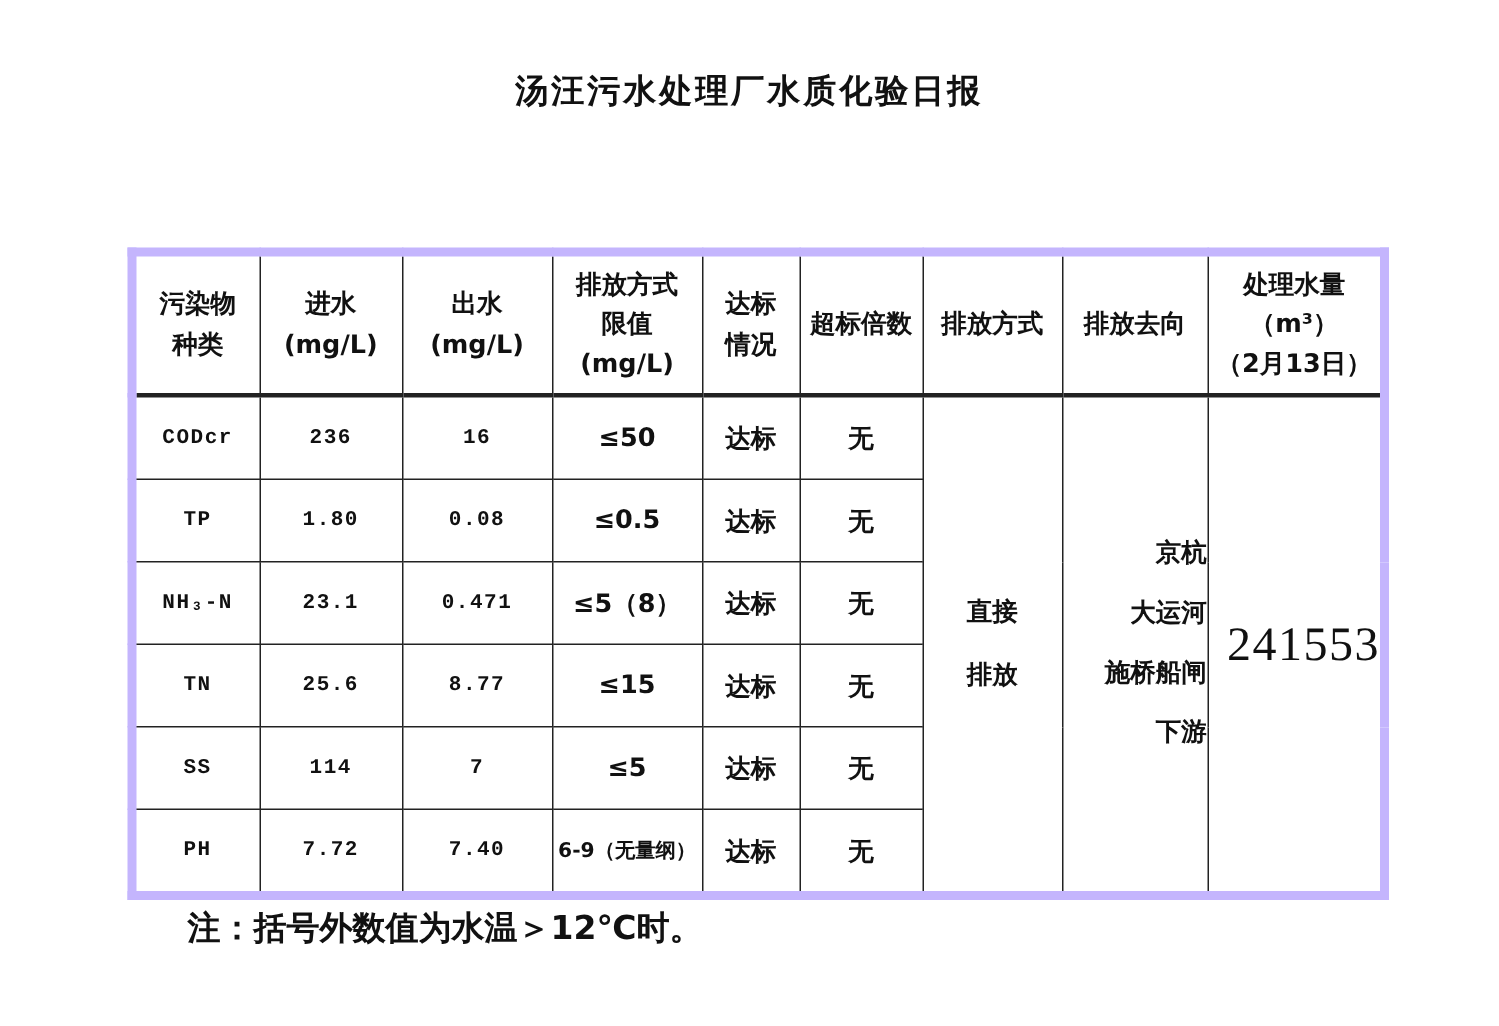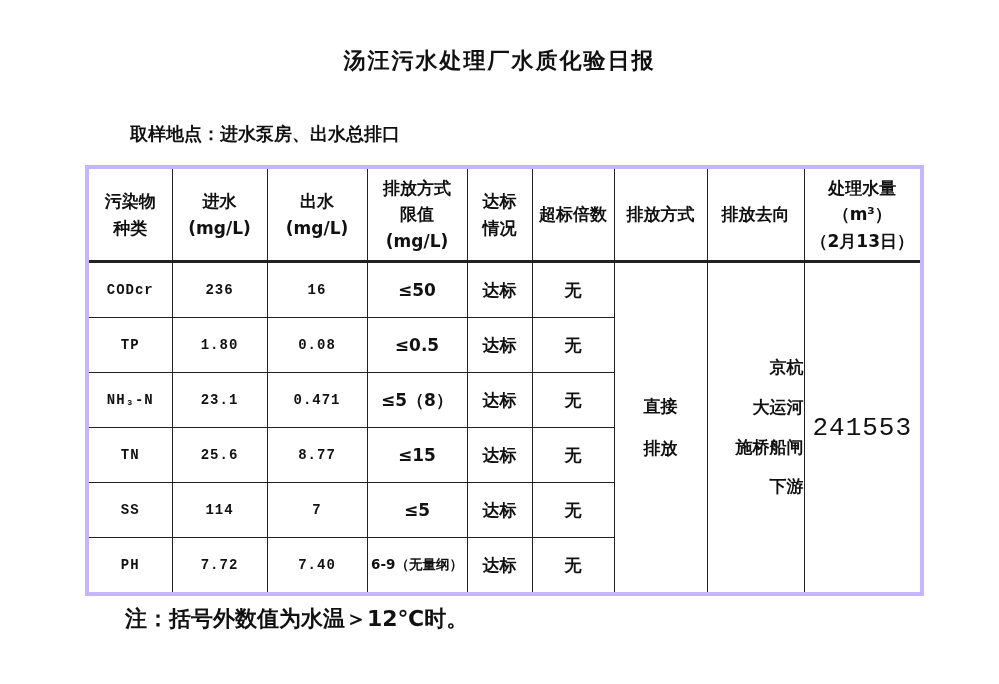--- a/index.html
+++ b/index.html
@@ -34,21 +34,21 @@
   }
   .meta-row .sampling { margin-left: 45px; }
   .meta-row .date { margin-right: 30px; }
 
   table.report {
     position: absolute;
     left: 85px; top: 165px;
     width: 835px;
     border-collapse: collapse;
     table-layout: fixed;
-    border: 4px solid #c4b5fd;
+    border: 6px solid #c4b5fd;
   }
   .report th, .report td {
     border: 1px solid #222;
     text-align: center;
     vertical-align: middle;
     padding: 0;
     white-space: pre-line;
     overflow: hidden;
   }
   .report thead th {
@@ -71,41 +71,41 @@
     font-family: "DejaVu Sans", "Liberation Sans", sans-serif;
     font-weight: bold;
     font-size: 17px;
     margin-left: 19px;
   }
   .limit-small { font-size: 13.5px; letter-spacing: 0; }
 
   td.merged-method { line-height: 2.45; }
   td.merged-dest   { line-height: 2.35; text-align: right; }
   td.merged-volume {
-    font-family: Liberation Mono, monospace;
+    font-family: Liberation Serif, serif;
     font-weight: normal;
-    font-size: 26px;
+    font-size: 32px;
     letter-spacing: 1px;
+    text-align: right;
   }
 
   .footnote {
     position: absolute;
     top: 604px; left: 125px;
     font-family: "DejaVu Sans", "Liberation Sans", sans-serif;
     font-weight: bold;
     font-size: 22px;
   }
 </style>
 </head>
 <body>
 
 <div class="doc-title">汤汪污水处理厂水质化验日报</div>
 
 <div class="meta-row">
-  <span class="sampling">取样地点：进水泵房、出水总排口</span>
 </div>
 
 <table class="report">
   <colgroup>
     <col style="width:85px">
       <col style="width:95px">
       <col style="width:100px">
     <col style="width:100px">
       <col style="width:65px">
       <col style="width:82px">

